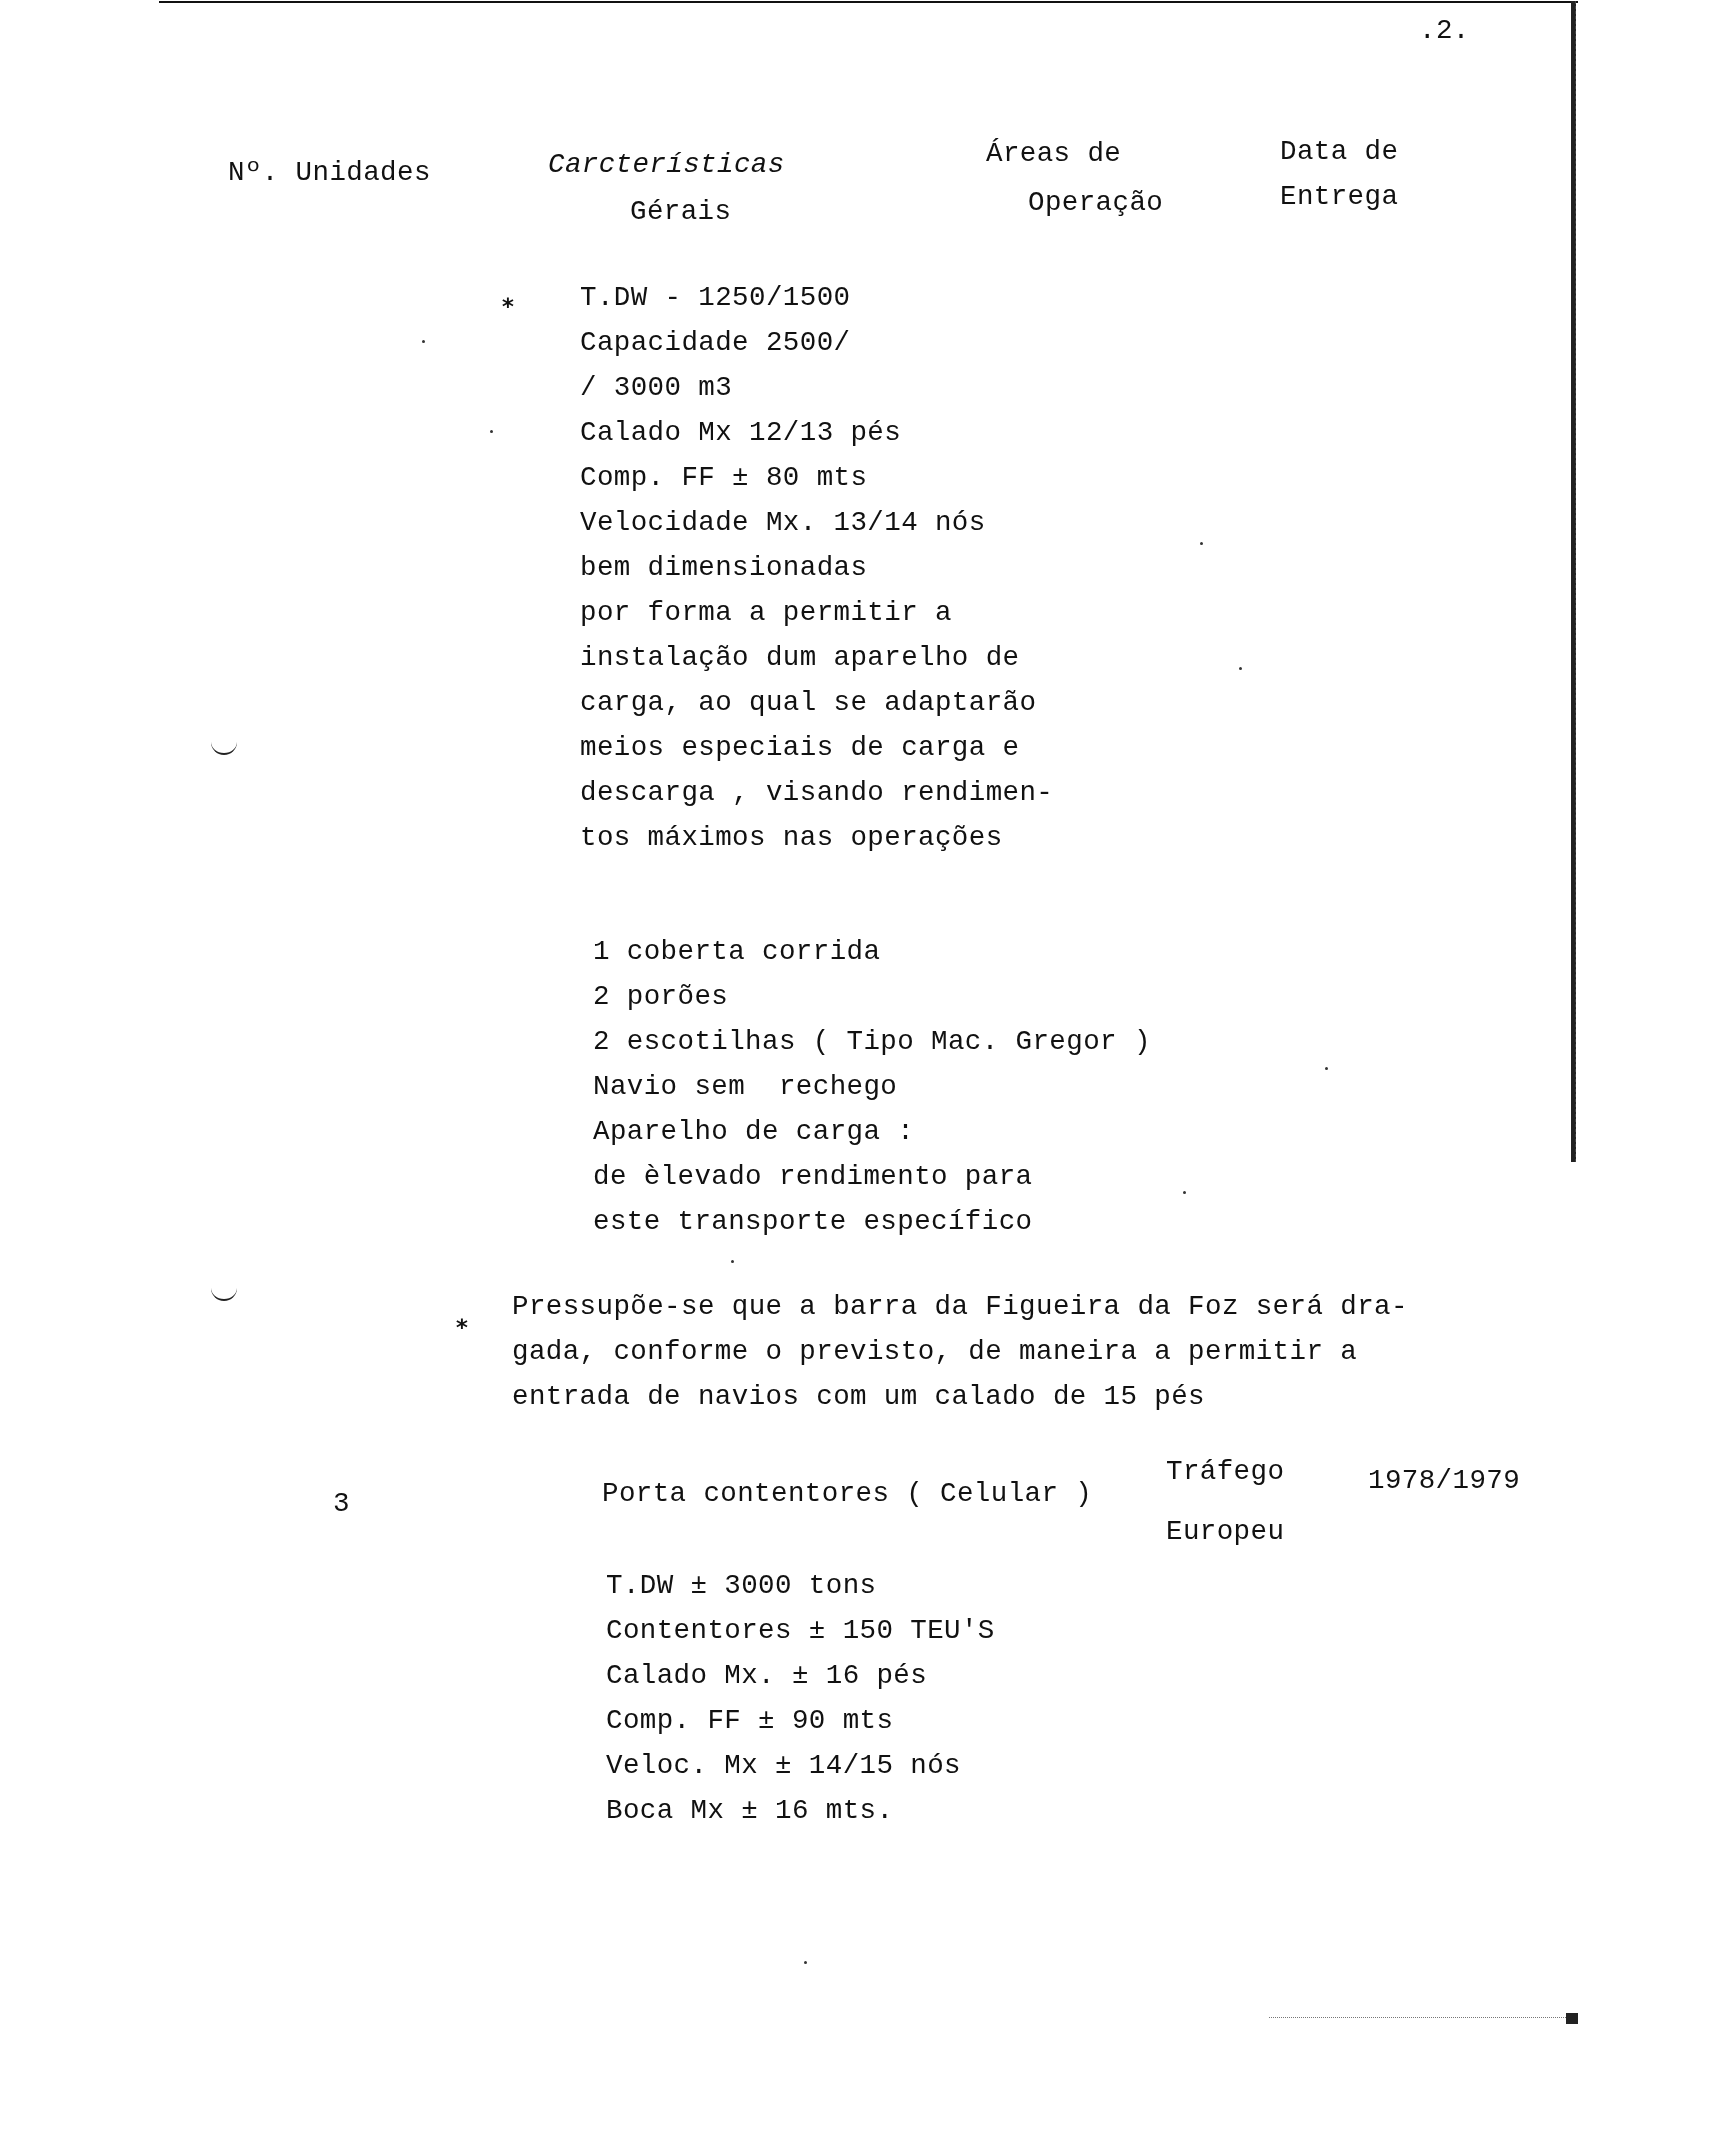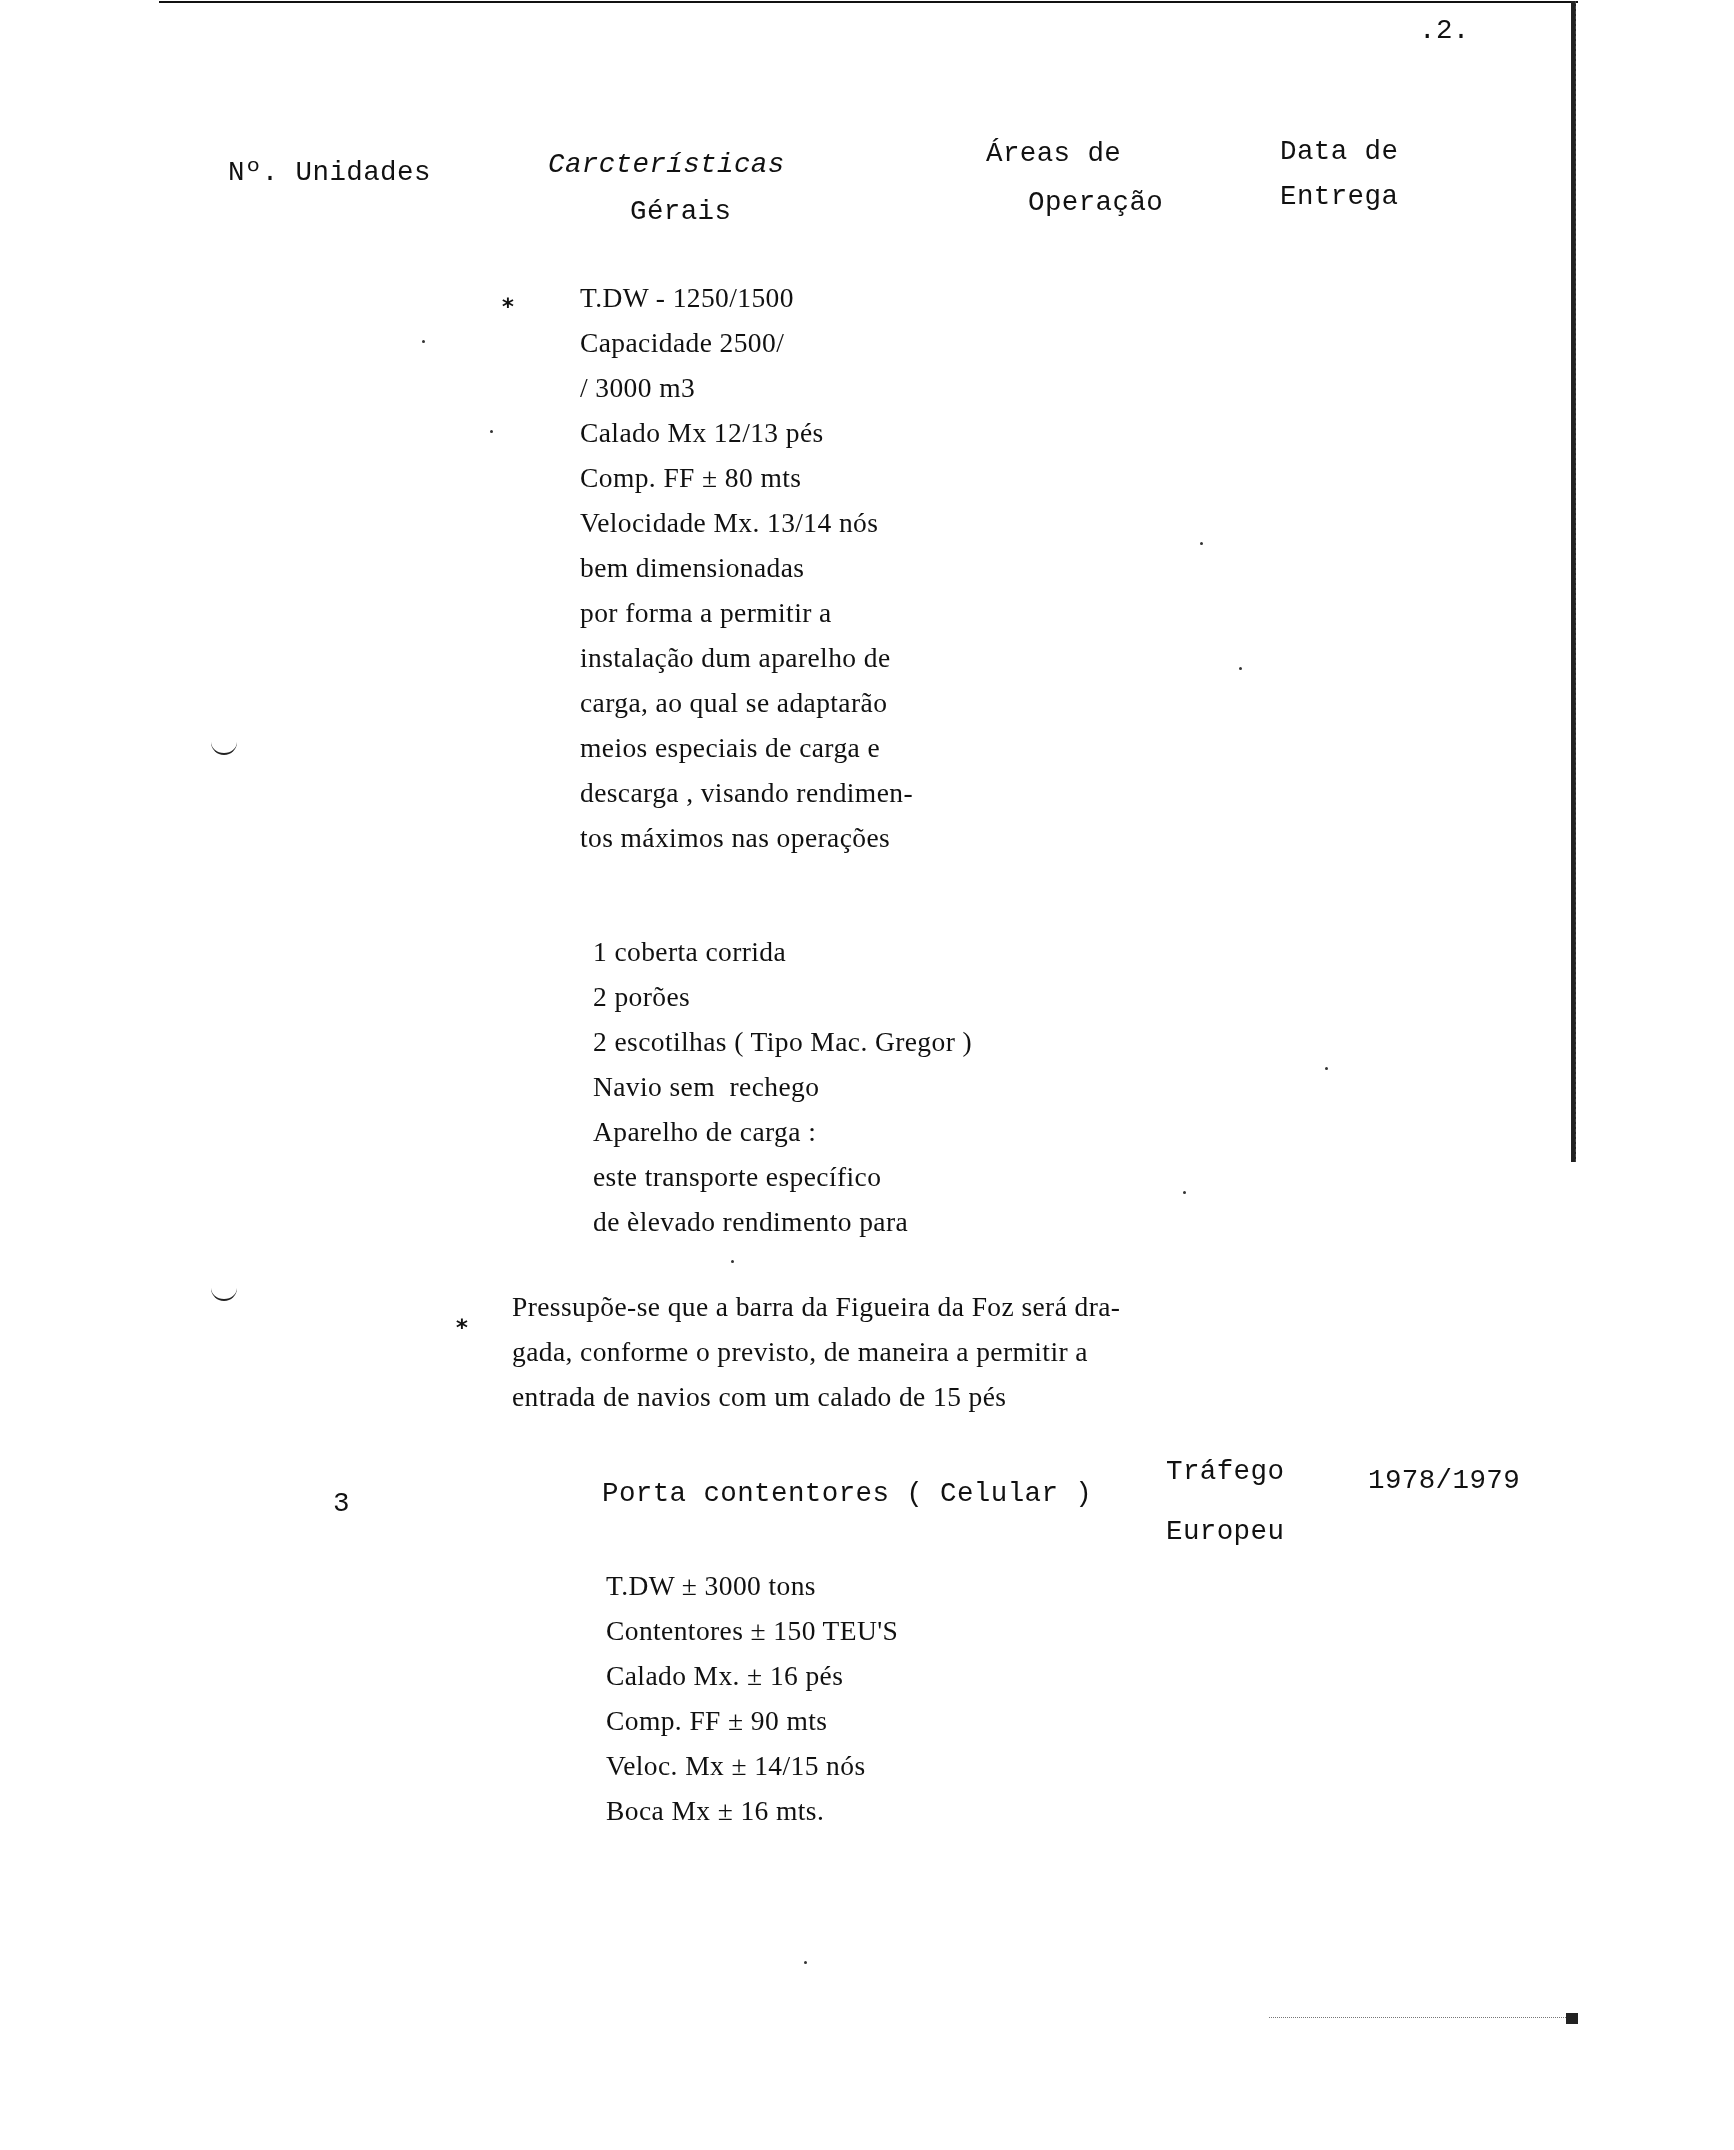--- a/index.html
+++ b/index.html
@@ -7,21 +7,21 @@
          font-family:"Liberation Mono","DejaVu Sans Mono",monospace; color:#111; }
   .t { position:absolute; white-space:pre; font-size:27.5px; line-height:1; letter-spacing:0.4px; }
   .top-rule { position:absolute; left:159px; top:0.9px; width:1419px; height:2.6px; background:#111; }
   .right-rule { position:absolute; left:1571px; top:0.9px; width:4.3px; height:1161px; background:#222;
                 border-right:1.3px dashed #444; }
   .bracket { position:absolute; width:26px; height:13px; border-bottom:2.2px solid #222;
              border-radius:0 0 26px 26px; }
   .speck { position:absolute; width:3px; height:3px; background:#333; border-radius:50%; }
   .star { position:absolute; font-size:23px; font-weight:bold; line-height:1; }
   .list { position:absolute; }
-  .list .t { position:static; display:block; height:45px;font-family:Liberation Serif, serif; }
+  .list .t { position:static; display:block; height:45px; }
   .smudge { position:absolute; left:1566px; top:2013px; width:12px; height:11.2px; background:#222; }
   .dots { position:absolute; left:1269px; top:2017px; width:301px; height:0;
           border-top:1.3px dotted #777; }
 </style>
 </head>
 <body>
 
 <div class="top-rule"></div>
 <div class="right-rule"></div>
 
@@ -51,22 +51,22 @@
   <div class="t">descarga , visando rendimen-</div>
   <div class="t">tos máximos nas operações</div>
 </div>
 
 <div class="list" style="left:593px;top:938px;">
   <div class="t">1 coberta corrida</div>
   <div class="t">2 porões</div>
   <div class="t">2 escotilhas ( Tipo Mac. Gregor )</div>
   <div class="t">Navio sem  rechego</div>
   <div class="t">Aparelho de carga :</div>
+  <div class="t">de èlevado rendimento para</div>
   <div class="t">este transporte específico</div>
-  <div class="t">de èlevado rendimento para</div>
 </div>
 
 <div class="bracket" style="left:211px;top:740px;"></div>
 <div class="bracket" style="left:211px;top:1286px;"></div>
 
 <div class="star" style="left:455px;top:1314px;">∗</div>
 <div class="list" style="left:512px;top:1293px;">
   <div class="t">Pressupõe-se que a barra da Figueira da Foz será dra-</div>
   <div class="t">gada, conforme o previsto, de maneira a permitir a</div>
   <div class="t">entrada de navios com um calado de 15 pés</div>

